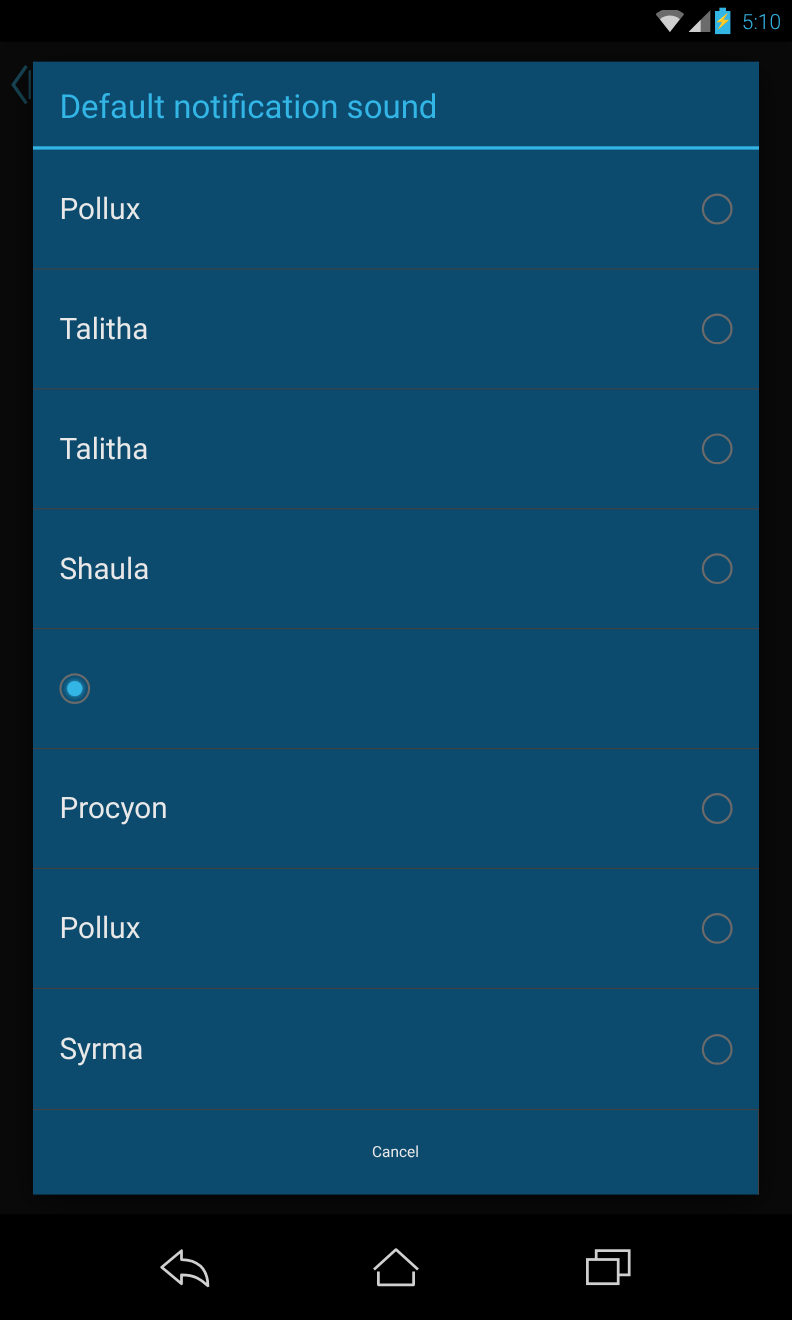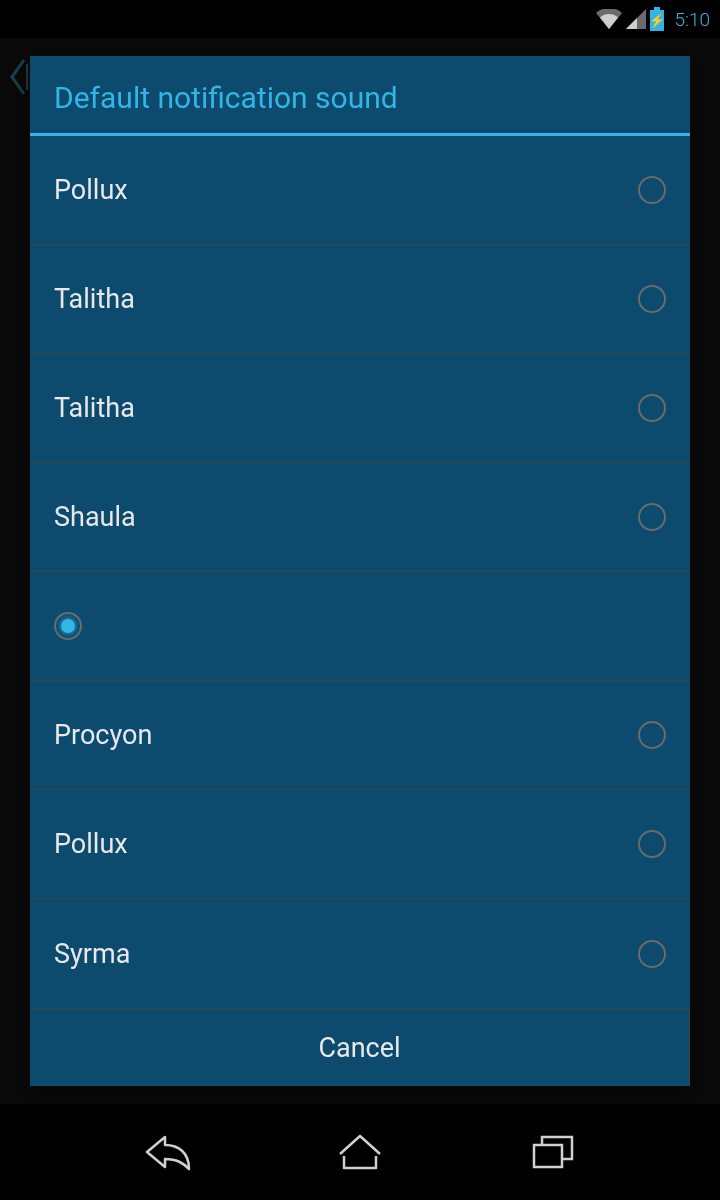--- a/index.html
+++ b/index.html
@@ -144,21 +144,21 @@
       display: flex;
       border-top: 1px solid #424242;
       height: 78px;
     }
     .dialog-button {
       flex: 1;
       display: flex;
       align-items: center;
       justify-content: center;
       color: #e8e8e8;
-      font-size: 27px;
+      font-size: 14px;
       font-weight: 400;
       cursor: pointer;
       text-align: right;
     }
     .dialog-button:first-child {
       border-right: 1px solid #424242;
     }
     
     .nav-bar {
       position: absolute;

